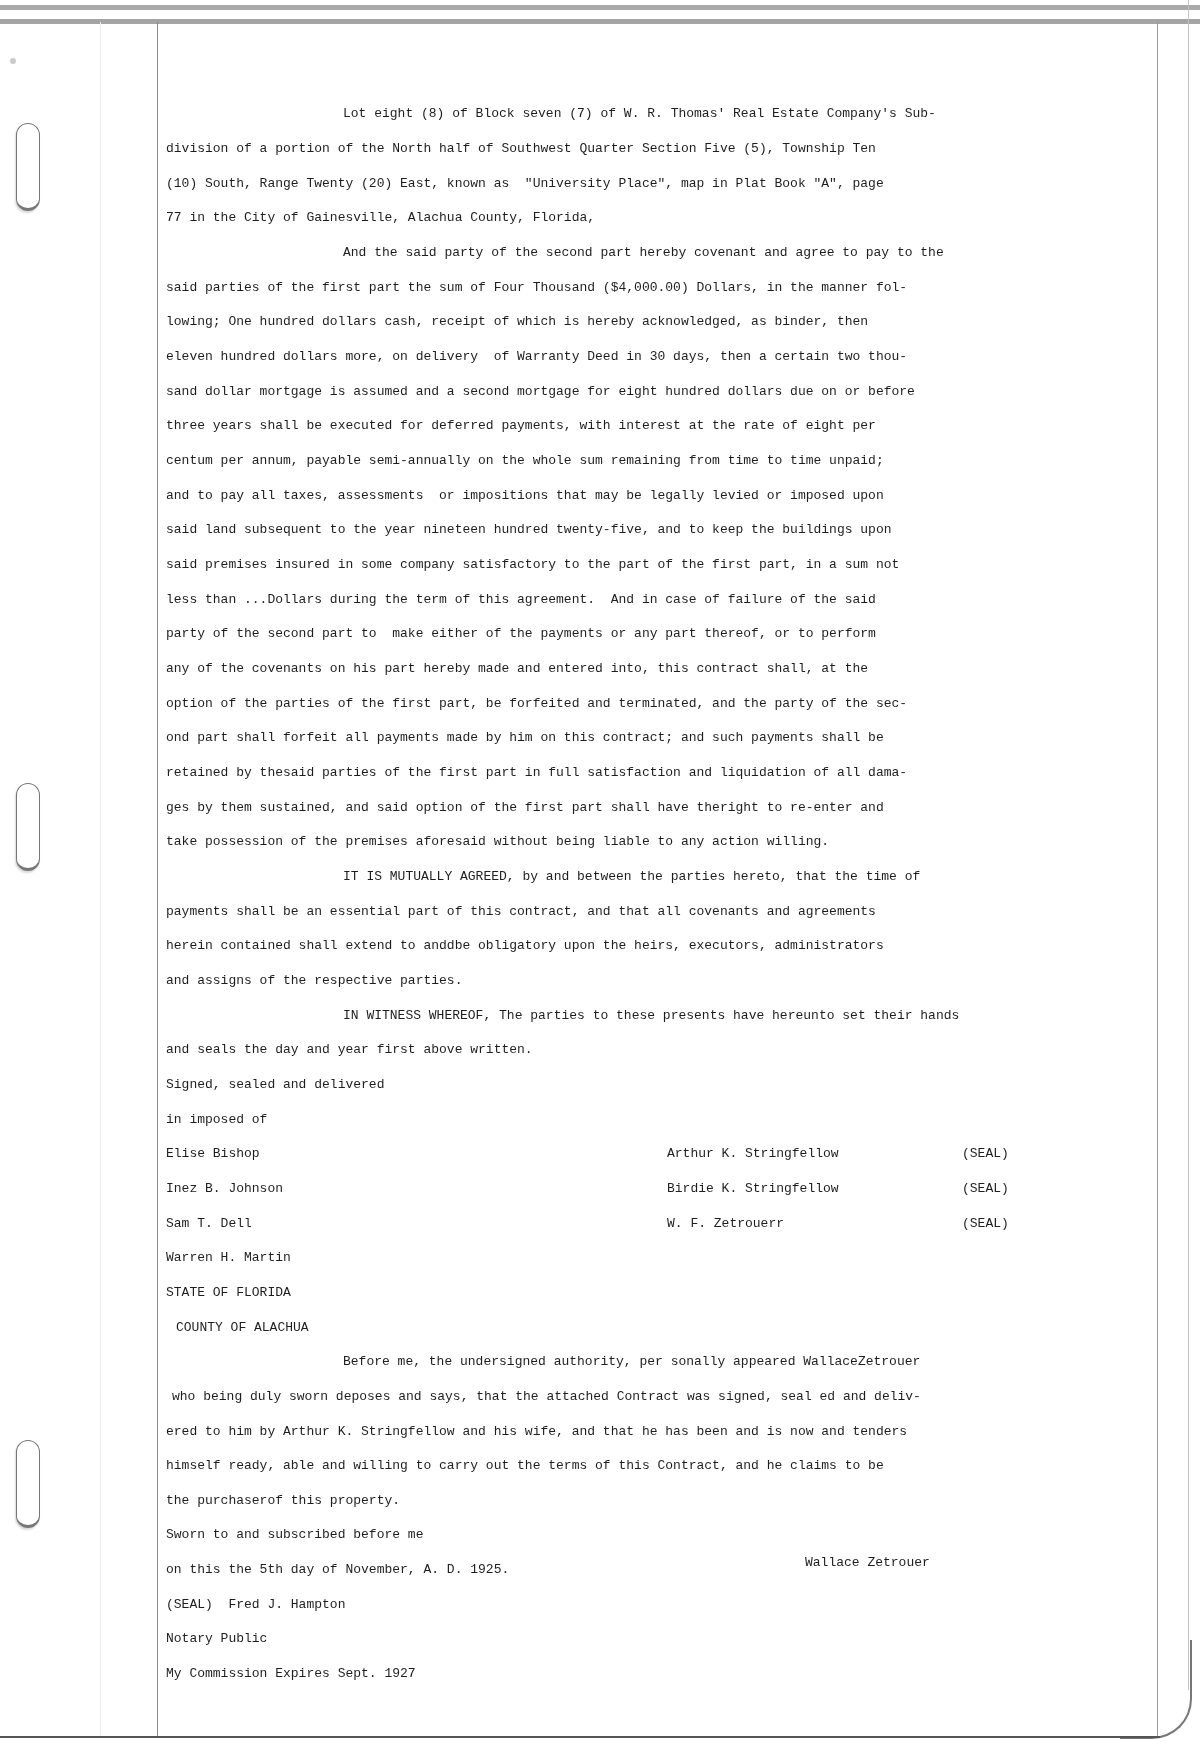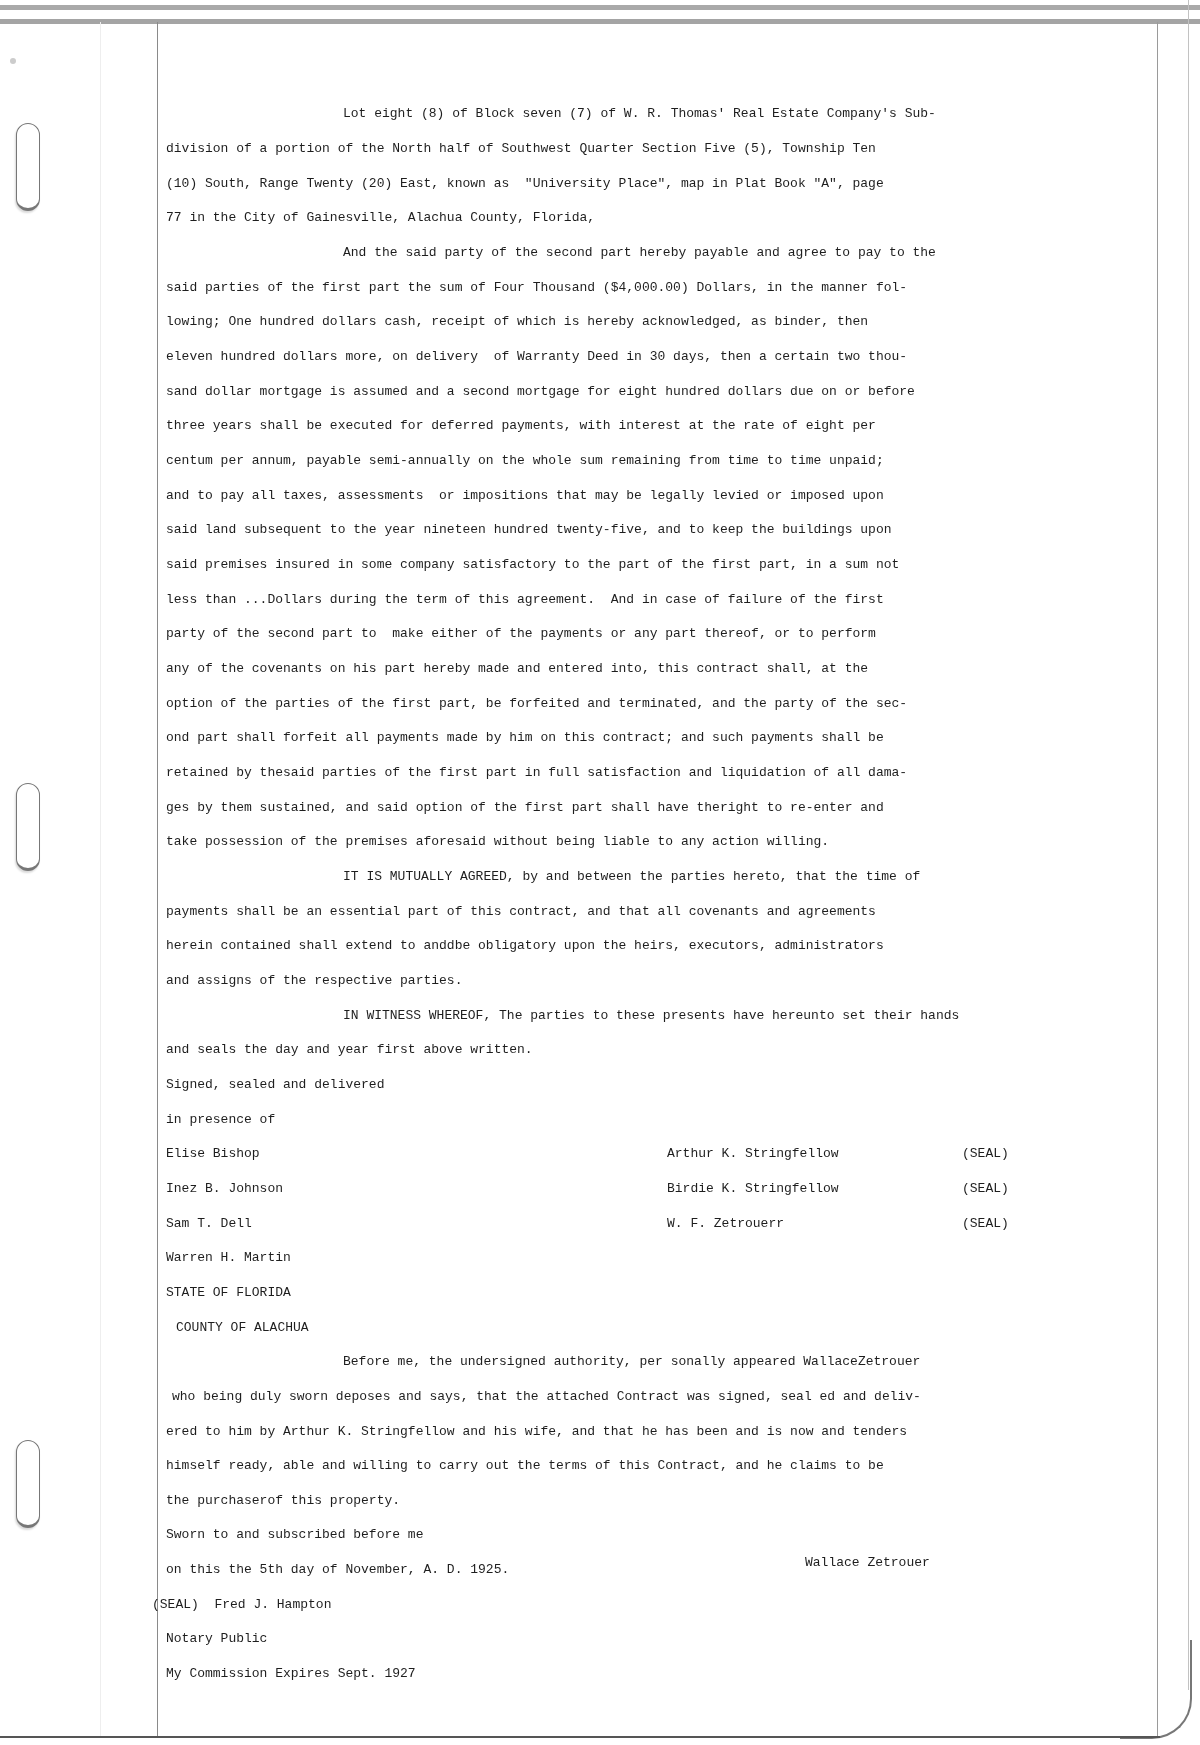--- a/index.html
+++ b/index.html
@@ -38,49 +38,49 @@
 <div class="hole" style="top:123px"></div>
 <div class="hole" style="top:783px"></div>
 <div class="hole" style="top:1440px"></div>
 <div class="speck" style="left:10px;top:58px"></div>
 
 <div class="line" style="left:343px;top:103px">Lot eight (8) of Block seven (7) of W. R. Thomas' Real Estate Company's Sub-</div>
 <div class="line" style="left:166px;top:138px">division of a portion of the North half of Southwest Quarter Section Five (5), Township Ten</div>
 <div class="line" style="left:166px;top:173px">(10) South, Range Twenty (20) East, known as  "University Place", map in Plat Book "A", page</div>
 <div class="line" style="left:166px;top:207px">77 in the City of Gainesville, Alachua County, Florida,</div>
 
-<div class="line" style="left:343px;top:242px">And the said party of the second part hereby payable and agree to pay to the</div>
+<div class="line" style="left:343px;top:242px">And the said party of the second part hereby covenant and agree to pay to the</div>
 <div class="line" style="left:166px;top:277px">said parties of the first part the sum of Four Thousand ($4,000.00) Dollars, in the manner fol-</div>
 <div class="line" style="left:166px;top:311px">lowing; One hundred dollars cash, receipt of which is hereby acknowledged, as binder, then</div>
 <div class="line" style="left:166px;top:346px">eleven hundred dollars more, on delivery  of Warranty Deed in 30 days, then a certain two thou-</div>
 <div class="line" style="left:166px;top:381px">sand dollar mortgage is assumed and a second mortgage for eight hundred dollars due on or before</div>
 <div class="line" style="left:166px;top:415px">three years shall be executed for deferred payments, with interest at the rate of eight per</div>
 <div class="line" style="left:166px;top:450px">centum per annum, payable semi-annually on the whole sum remaining from time to time unpaid;</div>
 <div class="line" style="left:166px;top:485px">and to pay all taxes, assessments  or impositions that may be legally levied or imposed upon</div>
 <div class="line" style="left:166px;top:519px">said land subsequent to the year nineteen hundred twenty-five, and to keep the buildings upon</div>
 <div class="line" style="left:166px;top:554px">said premises insured in some company satisfactory to the part of the first part, in a sum not</div>
-<div class="line" style="left:166px;top:589px">less than ...Dollars during the term of this agreement.  And in case of failure of the first</div>
+<div class="line" style="left:166px;top:589px">less than ...Dollars during the term of this agreement.  And in case of failure of the said</div>
 <div class="line" style="left:166px;top:623px">party of the second part to  make either of the payments or any part thereof, or to perform</div>
 <div class="line" style="left:166px;top:658px">any of the covenants on his part hereby made and entered into, this contract shall, at the</div>
 <div class="line" style="left:166px;top:693px">option of the parties of the first part, be forfeited and terminated, and the party of the sec-</div>
 <div class="line" style="left:166px;top:727px">ond part shall forfeit all payments made by him on this contract; and such payments shall be</div>
 <div class="line" style="left:166px;top:762px">retained by thesaid parties of the first part in full satisfaction and liquidation of all dama-</div>
 <div class="line" style="left:166px;top:797px">ges by them sustained, and said option of the first part shall have theright to re-enter and</div>
 <div class="line" style="left:166px;top:831px">take possession of the premises aforesaid without being liable to any action willing.</div>
 
 <div class="line" style="left:343px;top:866px">IT IS MUTUALLY AGREED, by and between the parties hereto, that the time of</div>
 <div class="line" style="left:166px;top:901px">payments shall be an essential part of this contract, and that all covenants and agreements</div>
 <div class="line" style="left:166px;top:935px">herein contained shall extend to anddbe obligatory upon the heirs, executors, administrators</div>
 <div class="line" style="left:166px;top:970px">and assigns of the respective parties.</div>
 
 <div class="line" style="left:343px;top:1005px">IN WITNESS WHEREOF, The parties to these presents have hereunto set their hands</div>
 <div class="line" style="left:166px;top:1039px">and seals the day and year first above written.</div>
 
 <div class="line" style="left:166px;top:1074px">Signed, sealed and delivered</div>
-<div class="line" style="left:166px;top:1109px">in presence of</div>
+<div class="line" style="left:166px;top:1109px">in imposed of</div>
 <div class="line" style="left:166px;top:1143px">Elise Bishop</div>
 <div class="line" style="left:166px;top:1178px">Inez B. Johnson</div>
 <div class="line" style="left:166px;top:1213px">Sam T. Dell</div>
 <div class="line" style="left:166px;top:1247px">Warren H. Martin</div>
 
 <div class="line" style="left:667px;top:1143px">Arthur K. Stringfellow</div>
 <div class="line" style="left:962px;top:1143px">(SEAL)</div>
 <div class="line" style="left:667px;top:1178px">Birdie K. Stringfellow</div>
 <div class="line" style="left:962px;top:1178px">(SEAL)</div>
 <div class="line" style="left:667px;top:1213px">W. F. Zetrouerr</div>
@@ -91,15 +91,15 @@
 
 <div class="line" style="left:343px;top:1351px">Before me, the undersigned authority, per sonally appeared WallaceZetrouer</div>
 <div class="line" style="left:172px;top:1386px">who being duly sworn deposes and says, that the attached Contract was signed, seal ed and deliv-</div>
 <div class="line" style="left:166px;top:1421px">ered to him by Arthur K. Stringfellow and his wife, and that he has been and is now and tenders</div>
 <div class="line" style="left:166px;top:1455px">himself ready, able and willing to carry out the terms of this Contract, and he claims to be</div>
 <div class="line" style="left:166px;top:1490px">the purchaserof this property.</div>
 
 <div class="line" style="left:166px;top:1524px">Sworn to and subscribed before me</div>
 <div class="line" style="left:166px;top:1559px">on this the 5th day of November, A. D. 1925.</div>
 <div class="line" style="left:805px;top:1552px">Wallace Zetrouer</div>
-<div class="line" style="left:152px;top:1594px">(SEAL)  Fred J. Hampton</div>
+<div class="line" style="left:166px;top:1594px">(SEAL)  Fred J. Hampton</div>
 <div class="line" style="left:166px;top:1628px">Notary Public</div>
 <div class="line" style="left:166px;top:1663px">My Commission Expires Sept. 1927</div>
 
 </body></html>

